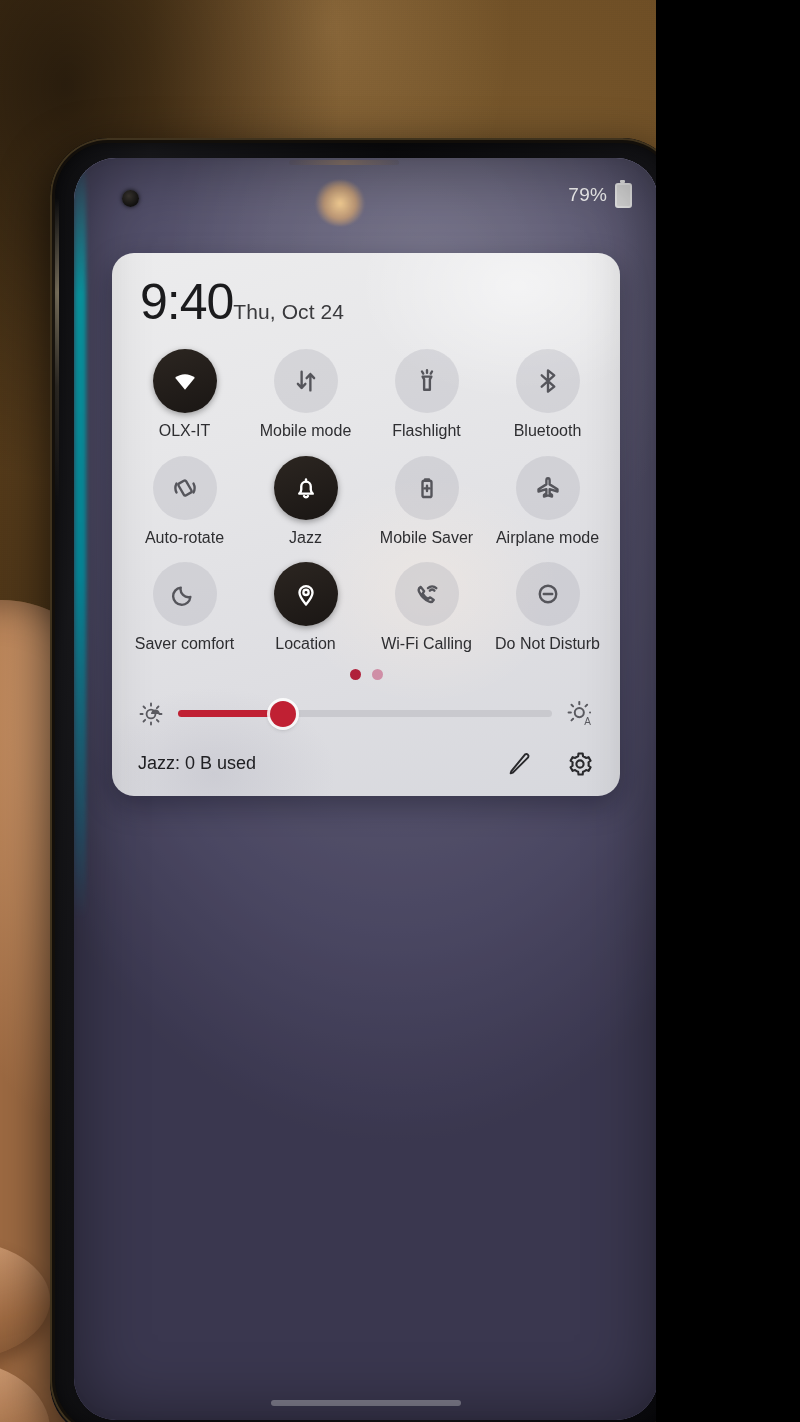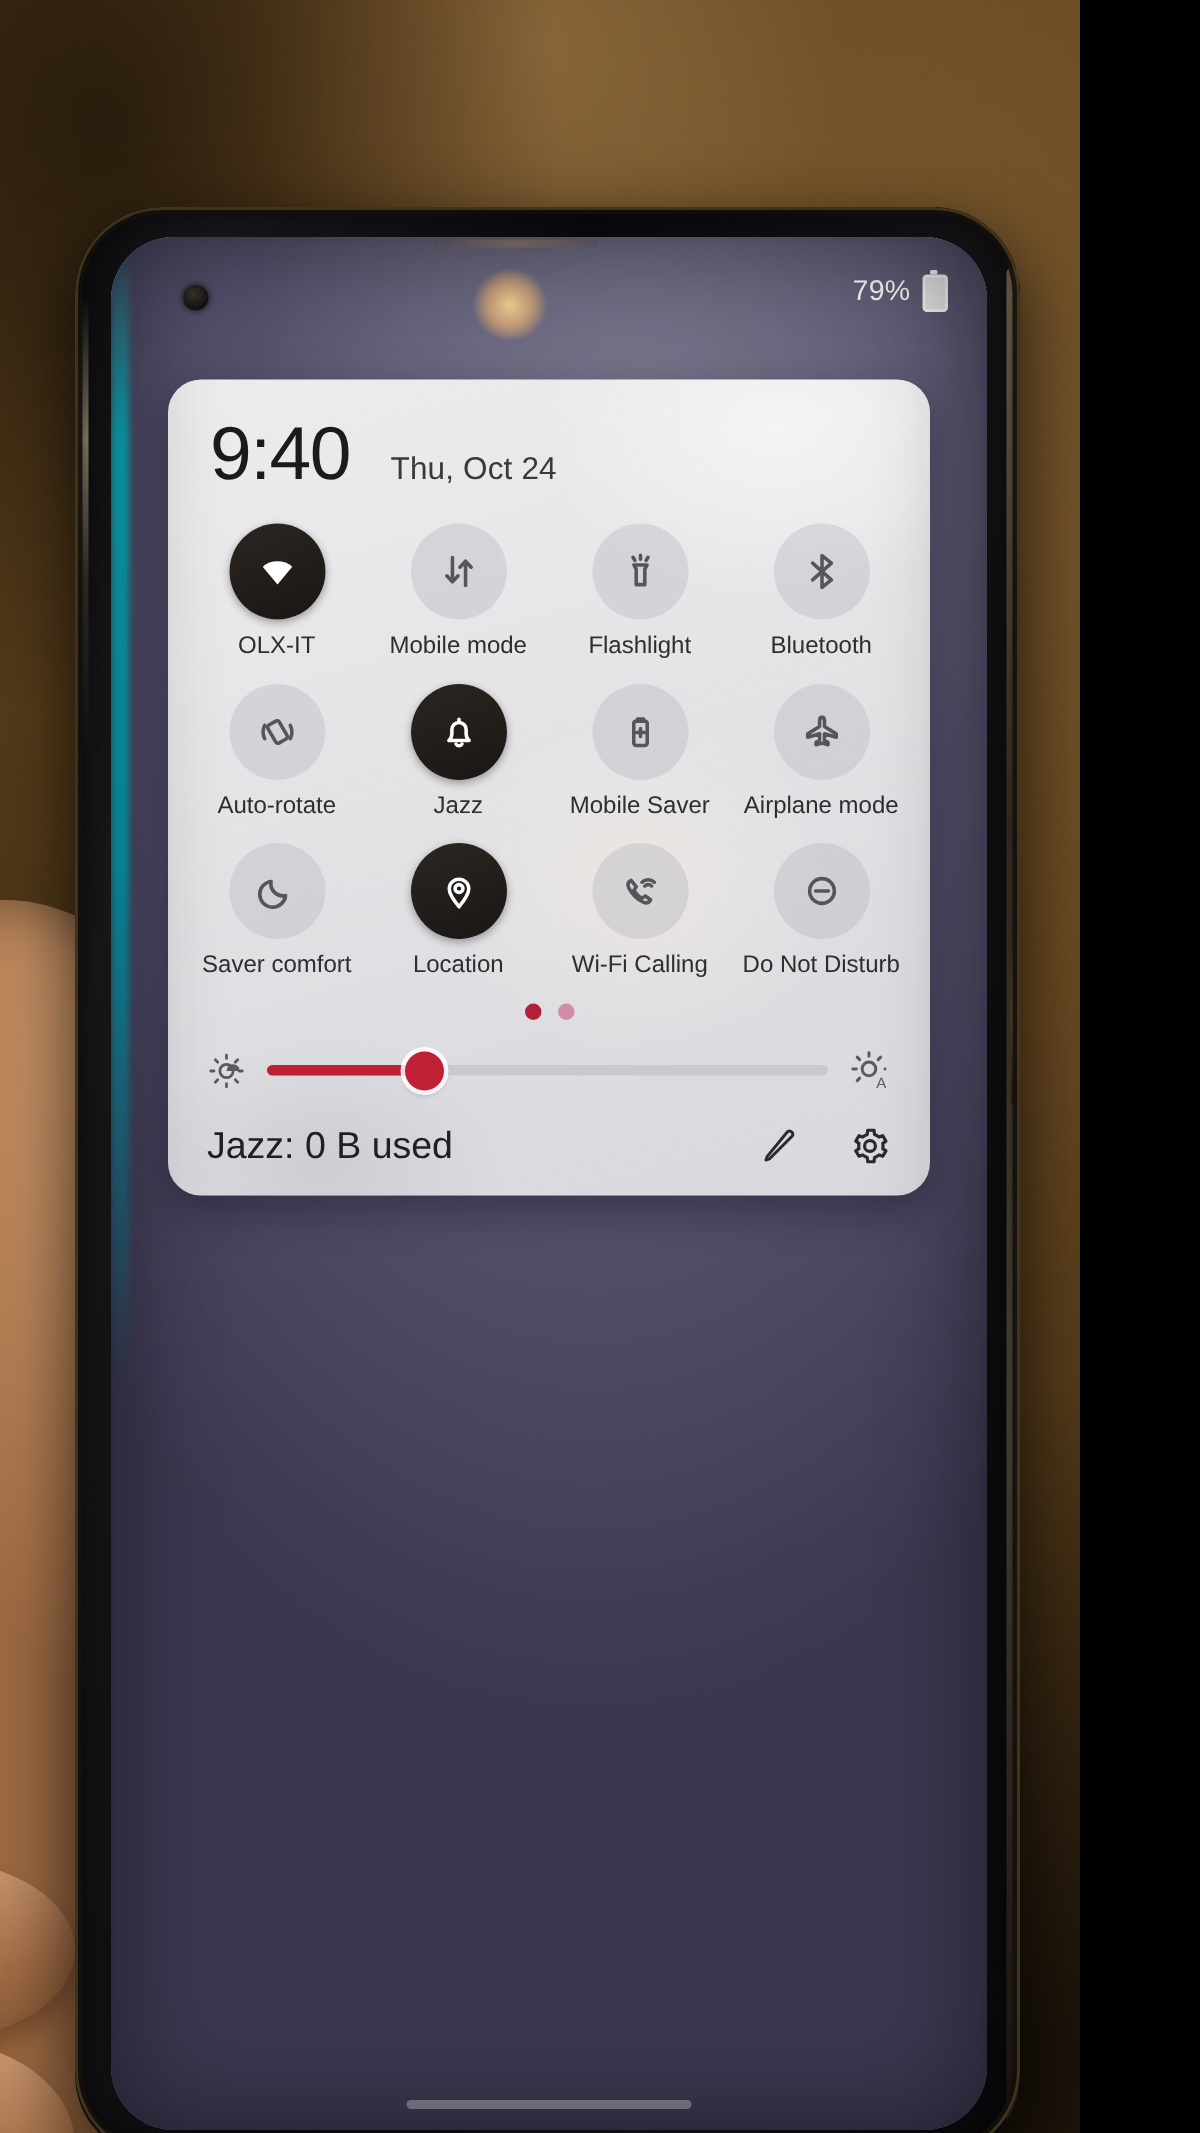--- a/index.html
+++ b/index.html
@@ -1,20 +1,20 @@
 <!DOCTYPE html>
 <html><head>
 <meta charset="utf-8">
 <style>
   html,body{margin:0;padding:0;background:#000;}
   body{
     width:800px;height:1422px;overflow:hidden;position:relative;
     font-family:"Liberation Sans", sans-serif;
   }
-  #scene{position:absolute;inset:0;width:720px;height:1422px;overflow:hidden;}
+  #scene{position:absolute;inset:0;width:656px;height:1422px;overflow:hidden;}
 
   
   .backdrop{
     position:absolute;inset:0;
     background:
       radial-gradient(130% 80% at 78% 18%, #7a5a2e 0%, #6a4a22 38%, #4a3316 72%, #2e2010 100%),
       linear-gradient(180deg,#2b1d0d 0%, #6d4d24 22%, #7b5a2d 50%, #5a4020 78%, #2a1c0c 100%);
   }
   .backdrop-shade{
     position:absolute;inset:0;
@@ -135,21 +135,21 @@
     overflow:hidden;
   }
   .panel-sheen{
     position:absolute;left:0;top:0;width:100%;height:100%;pointer-events:none;
     background:
       radial-gradient(45% 30% at 80% 6%, rgba(255,255,255,.5), rgba(255,255,255,0) 70%),
       radial-gradient(35% 28% at 62% 62%, rgba(255,240,225,.35), rgba(255,255,255,0) 75%),
       radial-gradient(30% 20% at 20% 96%, rgba(160,160,175,.25), rgba(255,255,255,0) 80%);
   }
 
-  .clockrow{display:flex;align-items:baseline;gap:27px;padding:2px 0 0 28px;position:relative;z-index:2;}
+  .clockrow{display:flex;align-items:baseline;gap:0;padding:2px 0 0 28px;position:relative;z-index:2;}
   .clock{font-size:50px;line-height:1;color:#1b1b1d;letter-spacing:-1px;font-weight:400;}
   .datetxt{font-size:21px;color:#3a3a3d;letter-spacing:.1px;}
 
   .tiles{padding:22px 12px 0 12px;position:relative;z-index:2;}
   .tilerow{display:flex;justify-content:space-around;margin-bottom:16px;}
   .tile{width:112px;display:flex;flex-direction:column;align-items:center;gap:9px;}
   .tile-circle{
     width:64px;height:64px;border-radius:50%;
     display:flex;align-items:center;justify-content:center;
     background:rgba(170,170,178,.30);
@@ -178,21 +178,21 @@
   .slider-thumb{
     position:absolute;top:50%;transform:translate(-50%,-50%);
     width:26px;height:26px;border-radius:50%;background:#c0202f;
     box-shadow:0 0 0 3px rgba(255,255,255,.85), 0 2px 5px rgba(0,0,0,.3);
   }
 
   .footrow{
     display:flex;align-items:center;justify-content:space-between;
     padding:22px 26px 2px 26px;position:relative;z-index:2;
   }
-  .carrier{font-size:25px;color:#202023;}
+  .carrier{font-size:18px;color:#202023;}
   .footicons{display:flex;align-items:center;gap:32px;}
 
   .homebar{
     position:absolute;left:50%;transform:translateX(-50%);bottom:14px;
     width:190px;height:6px;border-radius:4px;background:rgba(255,255,255,.35);z-index:4;
   }
   .screen-vignette{
     position:absolute;inset:0;pointer-events:none;z-index:8;
     box-shadow:inset 0 0 70px rgba(0,0,0,.45);
     border-radius:42px;

